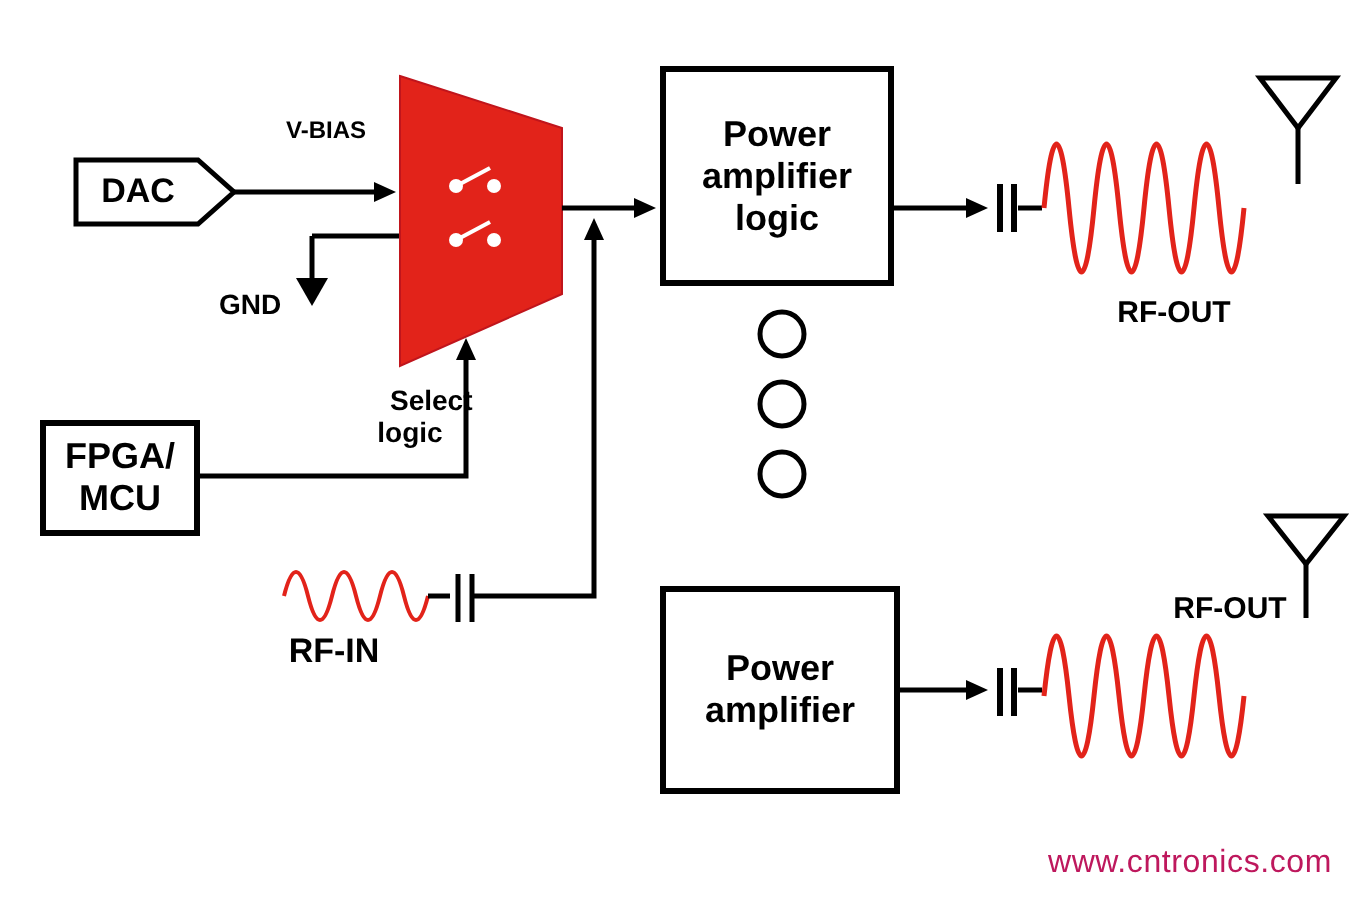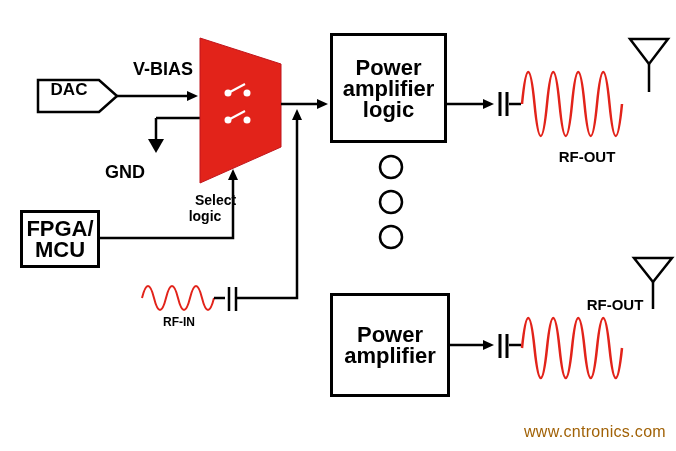--- a/index.html
+++ b/index.html
@@ -5,24 +5,24 @@
   html,body{margin:0;padding:0;background:#ffffff;}
   .stage{
     position:relative;width:676px;height:451px;background:#ffffff;overflow:hidden;
     font-family:"Liberation Sans", sans-serif;color:#000;
   }
   .stage svg{position:absolute;left:0;top:0;}
   .lbl{position:absolute;font-weight:700;line-height:1.15;text-align:center;}
   .box{
     position:absolute;border:3px solid #000;background:#fff;
     display:flex;flex-direction:column;align-items:center;justify-content:center;
-    font-weight:700;font-size:22px;line-height:21px;text-align:center;
+    font-weight:700;font-size:18px;line-height:21px;text-align:center;
   }
   .watermark{
-    position:absolute;font-weight:400;font-size:16px;color:#a16207;
+    position:absolute;font-weight:400;font-size:16px;color:#be185d;
     text-align:right;letter-spacing:.3px;
   }
 </style>
 </head>
 <body>
 
 <div class="stage">
 
   <svg width="676" height="451" viewBox="0 0 676 451">
 
@@ -100,39 +100,39 @@
     </g>
 
     <path d="M522,348 q6.25,-60 12.5,0 t12.5,0 t12.5,0 t12.5,0 t12.5,0 t12.5,0 t12.5,0 t12.5,0" fill="none" stroke="#e2231a" stroke-width="2.5"></path>
 
     <g stroke="#000" stroke-width="2.5" fill="none">
       <polygon points="634,258 672,258 653,282" fill="#ffffff"></polygon>
       <path d="M653,282 V309"></path>
     </g>
   </svg>
 
-  <div class="lbl" style="left:38px;top:80px;width:62px;height:32px;display:flex;align-items:flex-start;justify-content:center;font-size:17px;">
+  <div class="lbl" style="left:38px;top:80px;width:62px;height:32px;display:flex;align-items:center;justify-content:center;font-size:17px;">
     <span>DAC</span>
   </div>
 
-  <div class="lbl" style="left:128px;top:59px;width:70px;font-size:18px;">V-BIAS</div>
+  <div class="lbl" style="left:128px;top:59px;width:70px;font-size:12px;">V-BIAS</div>
 
-  <div class="lbl" style="left:102px;top:162px;width:46px;font-size:18px;">GND</div>
+  <div class="lbl" style="left:102px;top:144px;width:46px;font-size:14px;">GND</div>
 
   <div class="lbl" style="left:178px;top:192px;width:54px;font-size:14px;">
     <span style="display:block;margin-left:17px;">Select</span>
     <span style="display:block;">logic</span>
   </div>
 
   <div class="box" style="left:20px;top:210px;width:74px;height:52px;">
     <span>FPGA/</span>
     <span>MCU</span>
   </div>
 
-  <div class="lbl" style="left:148px;top:316px;width:62px;font-size:12px;text-align:center;">RF-IN</div>
+  <div class="lbl" style="left:136px;top:316px;width:62px;font-size:17px;text-align:center;">RF-IN</div>
 
   <div class="box" style="left:330px;top:33px;width:111px;height:104px;">
     <span>Power</span>
     <span>amplifier</span>
     <span>logic</span>
   </div>
 
   <div class="box" style="left:330px;top:293px;width:114px;height:98px;">
     <span>Power</span>
     <span>amplifier</span>

